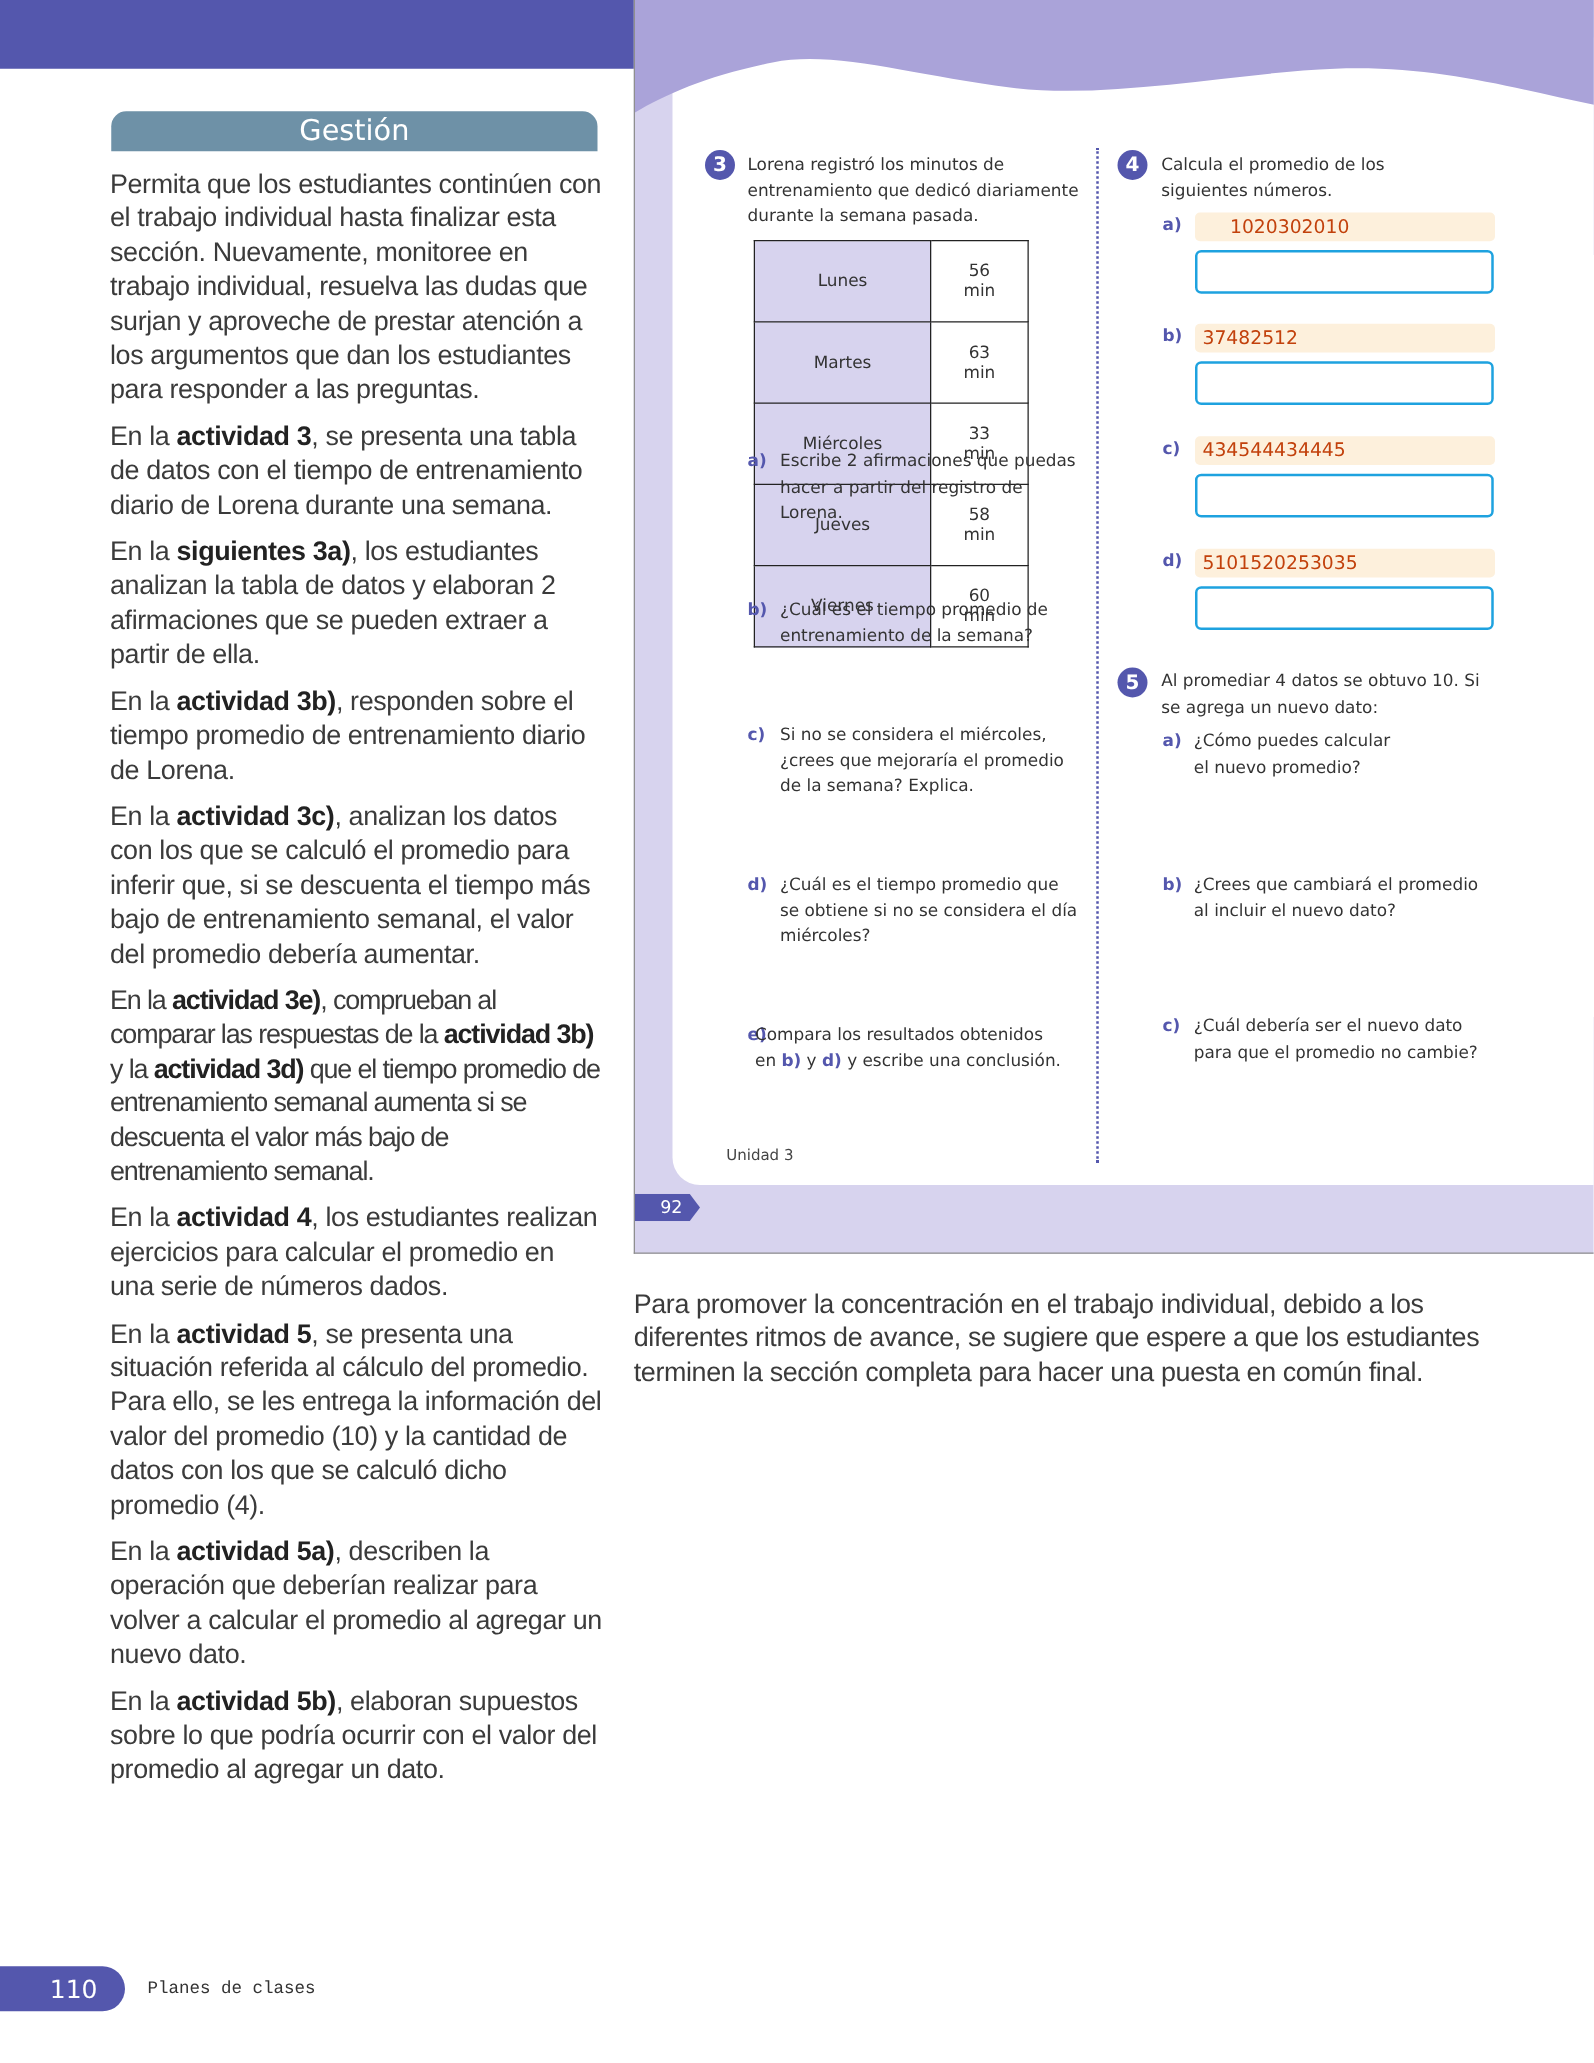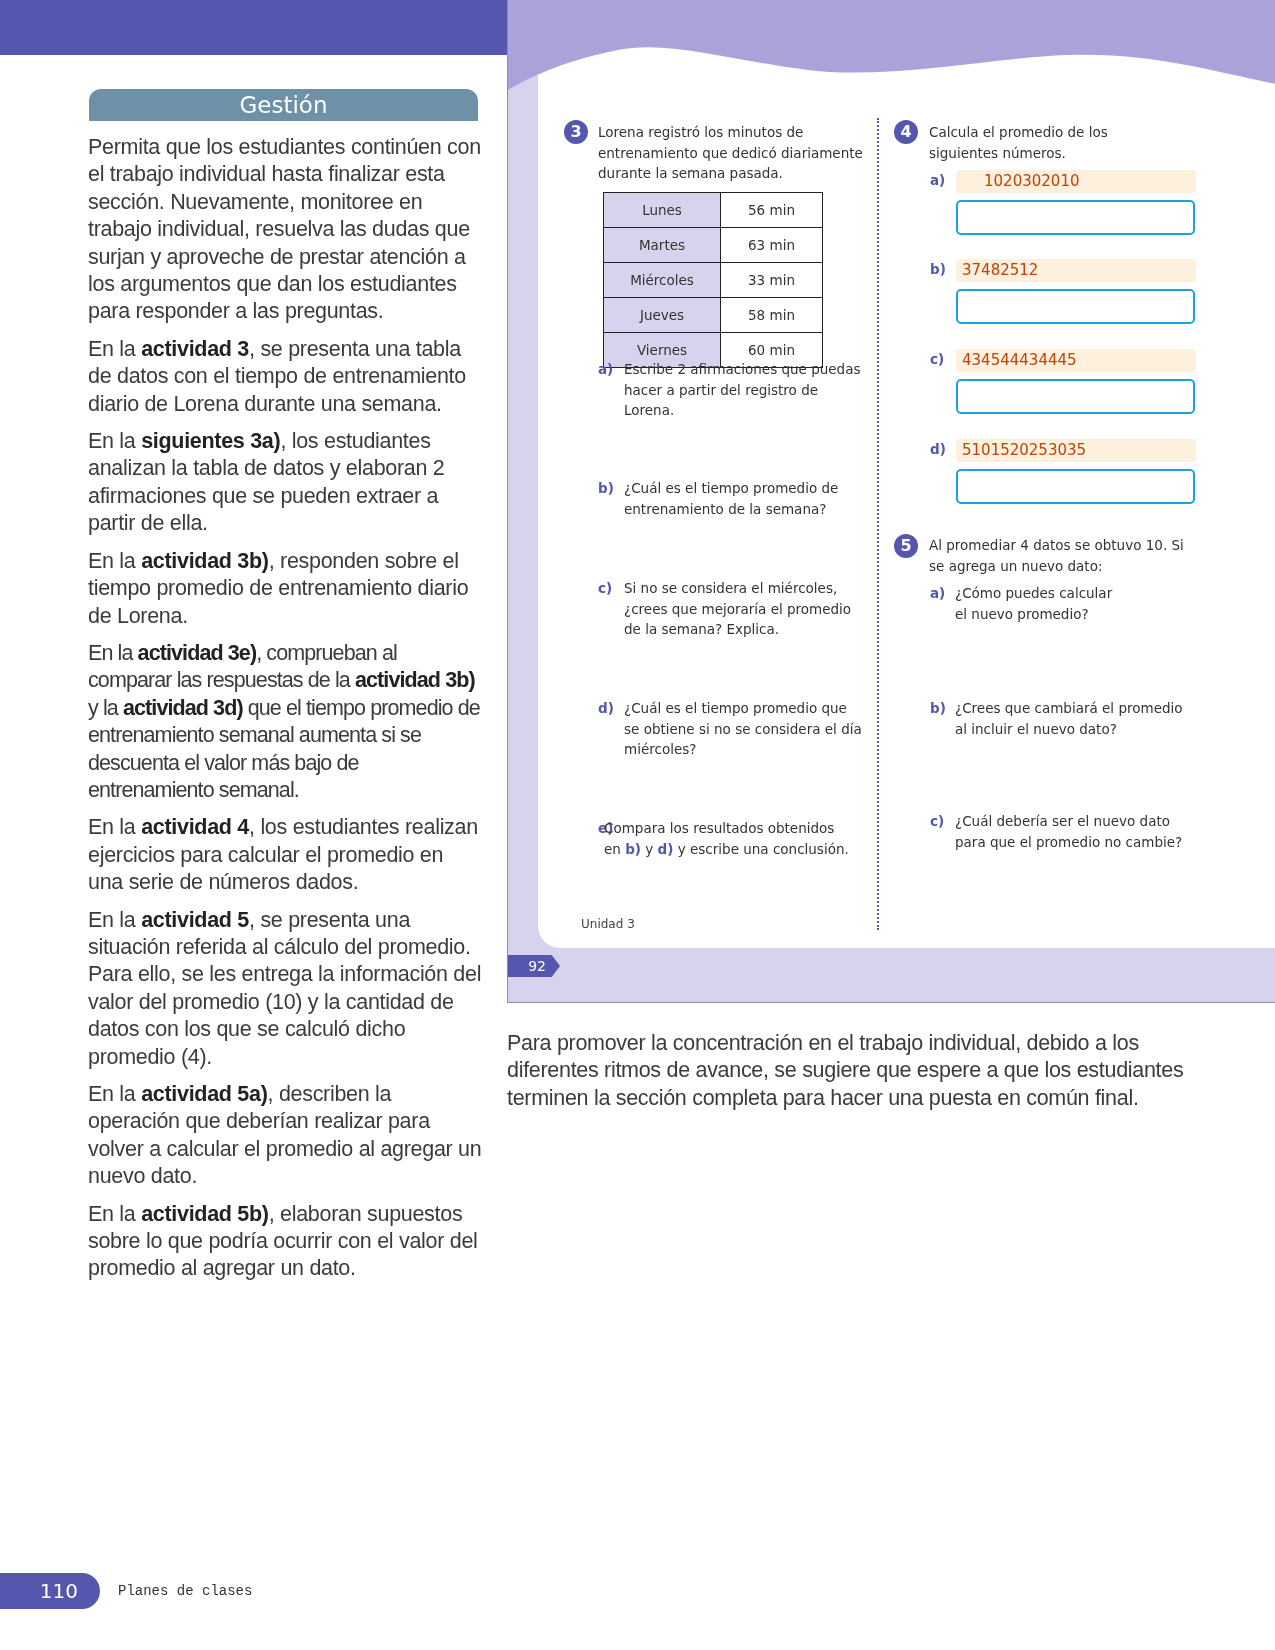--- a/index.html
+++ b/index.html
@@ -25,21 +25,21 @@
   .sp-foot-lbl{position:absolute;left:73px;top:913px;font-size:12px;line-height:22px;color:#444;
       font-family:"DejaVu Sans",sans-serif;}
   .divider{position:absolute;left:877px;top:118px;height:812px;border-left:2px dotted #5457ad;}
   .sfont{font-family:"DejaVu Sans",sans-serif;font-size:13.5px;line-height:20.5px;color:#333;}
   .badge{position:absolute;width:24px;height:24px;border-radius:50%;background:#5457ad;color:#fff;
          font-weight:bold;font-size:16px;line-height:24px;text-align:center;font-family:"DejaVu Sans",sans-serif;}
   .abs{position:absolute;}
   .lbl{position:absolute;color:#5457ad;font-weight:bold;font-family:"DejaVu Sans",sans-serif;font-size:13.5px;line-height:20.5px;}
   table.t{position:absolute;left:603px;top:192px;width:220px;border-collapse:collapse;
           font-family:"DejaVu Sans",sans-serif;font-size:13.5px;color:#333;}
-  table.t td{border:1.5px solid #222;height:26px;padding:4px;text-align:center;}
+  table.t td{border:1.5px solid #222;height:26px;padding:16px;text-align:center;}
   table.t td.day{background:#d7d3ee;width:108px;}
   .nums{position:absolute;left:956px;width:240px;height:23px;background:#fdf0dc;border-radius:4px;
         font-family:"DejaVu Sans",sans-serif;font-size:15px;line-height:23px;color:#c2410c;
         display:flex;justify-content:flex-start;padding:0 6px;box-sizing:border-box;}
   .ans{position:absolute;left:956px;width:239px;height:35px;border:2px solid #1ea2df;border-radius:5px;box-sizing:border-box;background:#fff;}
   .hl{color:#5457ad;font-weight:bold;}
   .bottomtext{position:absolute;left:507px;top:1030px;width:680px;font-size:21.5px;line-height:27.4px;color:#3b3b3b;letter-spacing:-0.3px;}
   .bottomtext p{margin:0 0 10px 0;}
   .bottomtext b{color:#222;}
   .pagenum{position:absolute;left:0;top:1573px;width:100px;height:36px;background:#5457ad;border-radius:0 18px 18px 0;
@@ -52,20 +52,21 @@
 
 <div class="topbar"></div>
 
 <div class="gestion">Gestión</div>
 
 <div class="leftcol">
   <p><span>Permita que los estudiantes continúen con el trabajo individual hasta finalizar esta sección. Nuevamente, monitoree en trabajo individual, resuelva las dudas que surjan y aproveche de prestar atención a los argumentos que dan los estudiantes para responder a las preguntas.</span></p>
   <p><span>En la </span><b>actividad 3</b><span>, se presenta una tabla de datos con el tiempo de entrenamiento diario de Lorena durante una semana.</span></p>
   <p><span>En la </span><b>siguientes 3a)</b><span>, los estudiantes analizan la tabla de datos y elaboran 2 afirmaciones que se pueden extraer a partir de ella.</span></p>
   <p><span>En la </span><b>actividad 3b)</b><span>, responden sobre el tiempo promedio de entrenamiento diario de Lorena.</span></p>
+  <p><span>En la </span><b>actividad 3c)</b><span>, analizan los datos con los que se calculó el promedio para inferir que, si se descuenta el tiempo más bajo de entrenamiento semanal, el valor del promedio debería aumentar.</span></p>
   <p style="letter-spacing:-0.9px"><span>En la </span><b>actividad 3e)</b><span>, comprueban al comparar las respuestas de la </span><b>actividad 3b)</b><span> y la </span><b>actividad 3d)</b><span> que el tiempo promedio de entrenamiento semanal aumenta si se descuenta el valor más bajo de entrenamiento semanal.</span></p>
   <p><span>En la </span><b>actividad 4</b><span>, los estudiantes realizan ejercicios para calcular el promedio en una serie de números dados.</span></p>
   <p><span>En la </span><b>actividad 5</b><span>, se presenta una situación referida al cálculo del promedio. Para ello, se les entrega la información del valor del promedio (10) y la cantidad de datos con los que se calculó dicho promedio (4).</span></p>
   <p><span>En la </span><b>actividad 5a)</b><span>, describen la operación que deberían realizar para volver a calcular el promedio al agregar un nuevo dato.</span></p>
   <p><span>En la </span><b>actividad 5b)</b><span>, elaboran supuestos sobre lo que podría ocurrir con el valor del promedio al agregar un dato.</span></p>
 </div>
 
 <div class="sp">
   <div class="sp-inner"></div>
   <svg class="wave" viewBox="0 0 768 110" preserveAspectRatio="none">

